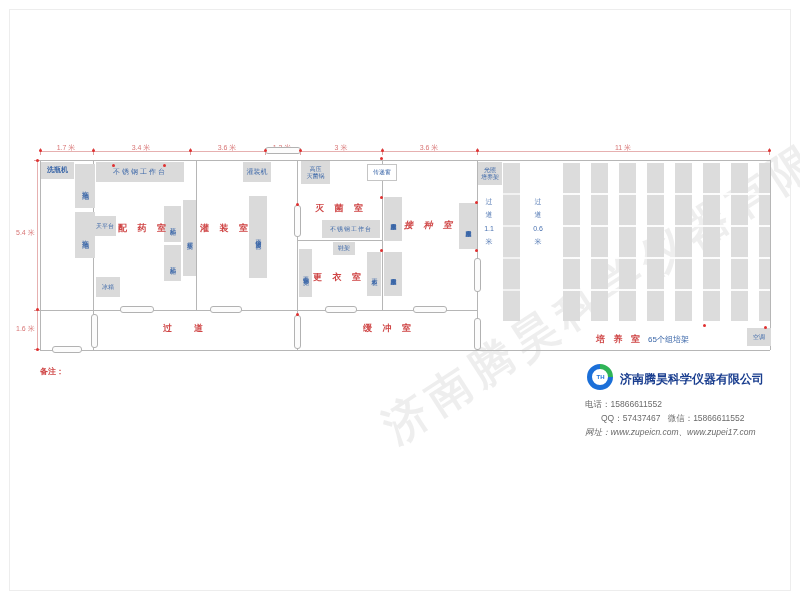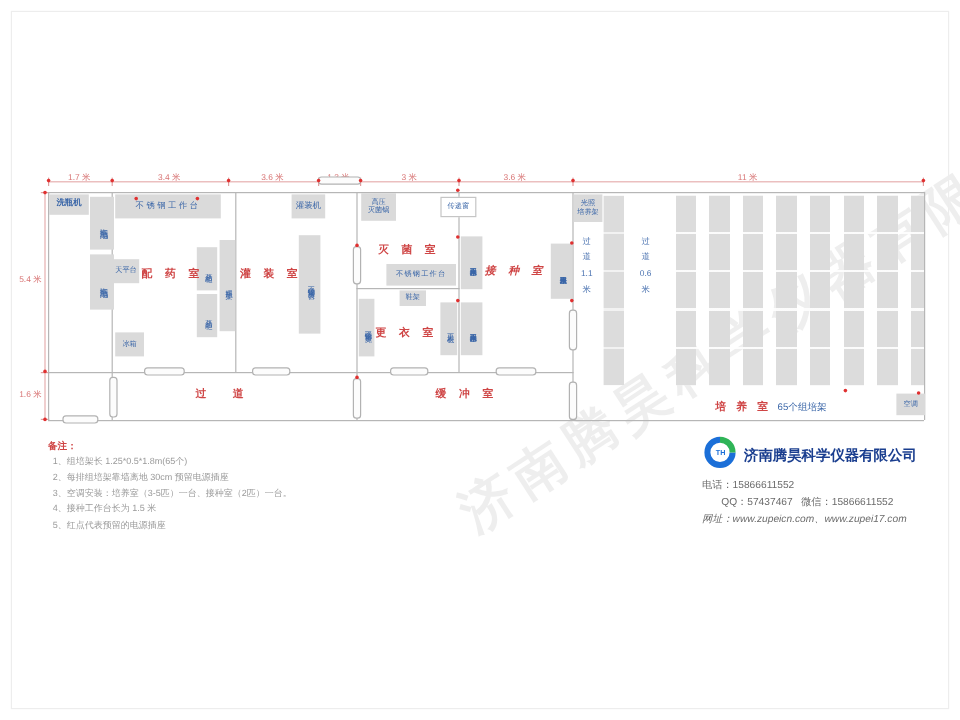--- a/index.html
+++ b/index.html
@@ -164,27 +164,20 @@
   <div class="dot" style="left:475px;top:249px;"></div>
   <div class="dot" style="left:296px;top:203px;"></div>
   <div class="dot" style="left:296px;top:313px;"></div>
   <div class="dot" style="left:703px;top:324px;"></div>
   <div class="dot" style="left:764px;top:326px;"></div>
   <div class="dot" style="left:36px;top:159px;"></div>
   <div class="dot" style="left:36px;top:308px;"></div>
   <div class="dot" style="left:36px;top:348px;"></div>
 
   <div class="notes-title" style="left:40px;top:366px;">备注：</div>
-  <div class="notecol" style="left:44px;top:378px;">
-    <div class="note">1、组培架长 1.25*0.5*1.8m(65个)</div>
-    <div class="note">2、每排组培架靠墙离地 30cm 预留电源插座</div>
-    <div class="note">3、空调安装：培养室（3-5匹）一台、接种室（2匹）一台。</div>
-    <div class="note">4、接种工作台长为 1.5 米</div>
-    <div class="note">5、红点代表预留的电源插座</div>
-  </div>
 
   <div class="logo" style="left:585px;top:362px;width:30px;height:30px;">
     <svg width="30" height="30" viewBox="0 0 30 30">
       <path d="M15 2 A13 13 0 1 0 28 15 L23 15 A8 8 0 1 1 15 7 Z" fill="#1b6fd8"></path>
       <path d="M15 2 A13 13 0 0 1 28 15 L23 15 A8 8 0 0 0 15 7 Z" fill="#2fb457"></path>
       <circle cx="15.5" cy="14.5" r="6" fill="#ffffff"></circle>
       <text x="15.5" y="17" font-size="6" font-weight="bold" fill="#1b6fd8" text-anchor="middle" font-family="Liberation Sans, sans-serif">TH</text>
     </svg>
   </div>
   <div class="co-name" style="left:620px;top:371px;">济南腾昊科学仪器有限公司</div>

